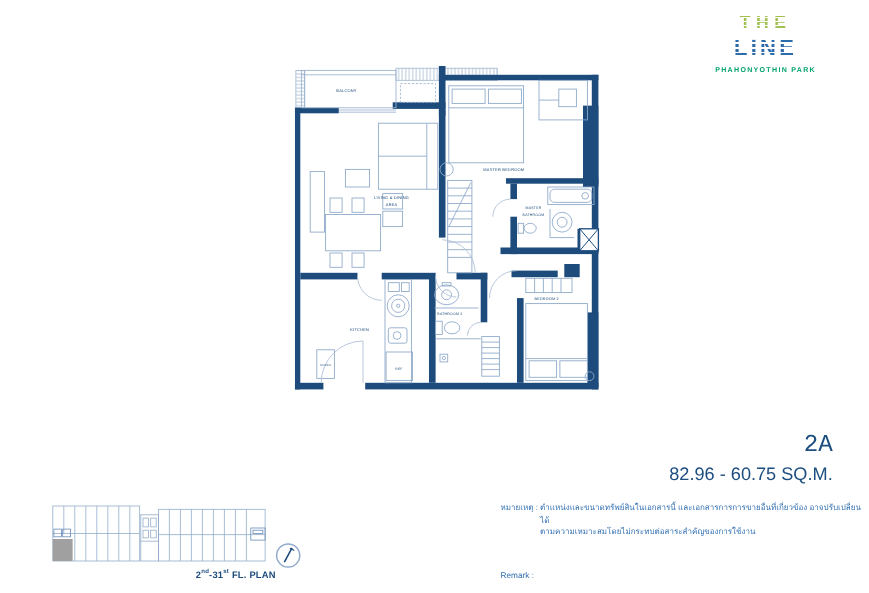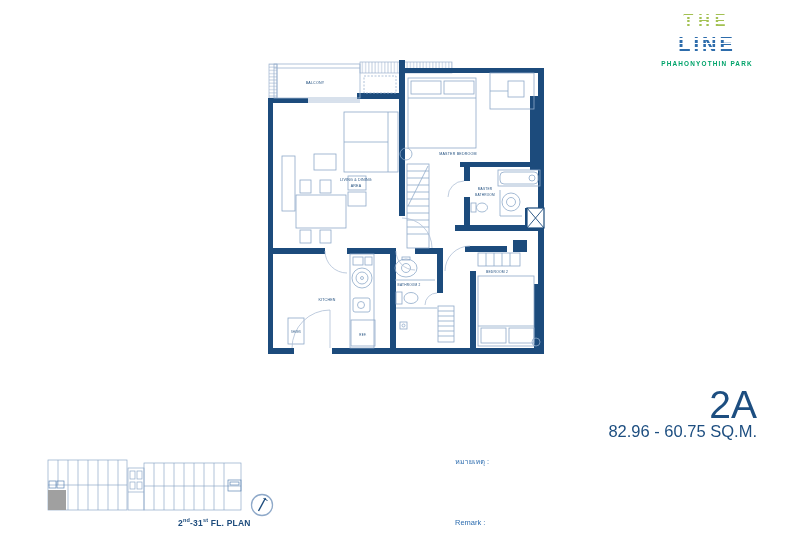--- a/index.html
+++ b/index.html
@@ -1,32 +1,32 @@
 <!DOCTYPE html>
 <html><head>
 <meta charset="utf-8">
 <style>
   html,body{margin:0;padding:0;background:#ffffff;}
   body{width:790px;height:539px;position:relative;overflow:hidden;
        font-family:"Liberation Sans", sans-serif;}
   .abs{position:absolute;}
   
-  .logo{right:29px;top:12px;width:108px;text-align:center;}
+  .logo{right:40px;top:12px;width:108px;text-align:center;}
   .logo-the{position:relative;display:inline-block;font-weight:bold;font-size:16px;
             letter-spacing:5px;color:#a3c152;line-height:15px;}
   .logo-the::after{content:"";position:absolute;inset:0;
      background:repeating-linear-gradient(to bottom,rgba(255,255,255,0) 0 2.2px,#fff 2.2px 3.6px);}
   .logo-line{position:relative;display:inline-block;font-weight:bold;font-size:20px;
             letter-spacing:3px;color:#2d6cab;line-height:26px;margin-top:1px;}
   .logo-line::after{content:"";position:absolute;inset:0;
      background:repeating-linear-gradient(to bottom,rgba(255,255,255,0) 0 2.8px,#fff 2.8px 4.4px);}
   .logo-sub{font-weight:bold;font-size:6.4px;letter-spacing:1.2px;color:#00a36a;margin-top:3px;}
   
   .unit-info{right:33px;top:390px;text-align:right;color:#1d4e80;}
-  .unit-code{font-size:39px;line-height:30px;}
+  .unit-code{font-size:22px;line-height:30px;font-family:Liberation Mono, monospace;}
   .unit-area{font-size:16.5px;line-height:18px;margin-top:2px;}
   
   .remark{left:455px;color:#2f6eb0;}
   .remark-th{top:457px;font-size:7.3px;line-height:10.5px;width:330px;}
   .remark-en{top:517px;font-size:7.5px;line-height:11px;width:330px;}
   .rrow{display:flex;}
   .rlabel{flex:0 0 36px;}
   .rlines{flex:1;}
   .indent2{padding-left:3px;}
   
@@ -247,20 +247,24 @@
 </svg>
 
 <div class="abs unit-info">
   <div class="unit-code">2A</div>
   <div class="unit-area">82.96 - 60.75 SQ.M.</div>
 </div>
 
 <div class="abs remark remark-th">
   <div class="rrow">
     <div class="rlabel">หมายเหตุ :</div>
+    <div class="rlines">
+      <div>ตำแหน่งและขนาดทรัพย์สินในเอกสารนี้ และเอกสารการการขายอื่นที่เกี่ยวข้อง อาจปรับเปลี่ยนได้</div>
+      <div>ตามความเหมาะสมโดยไม่กระทบต่อสาระสำคัญของการใช้งาน</div>
+    </div>
   </div>
 </div>
 <div class="abs remark remark-en">
   <div class="rrow">
     <div class="rlabel" style="flex-basis:40px">Remark :</div>
     <div class="rlines">
     </div>
   </div>
 </div>
 

